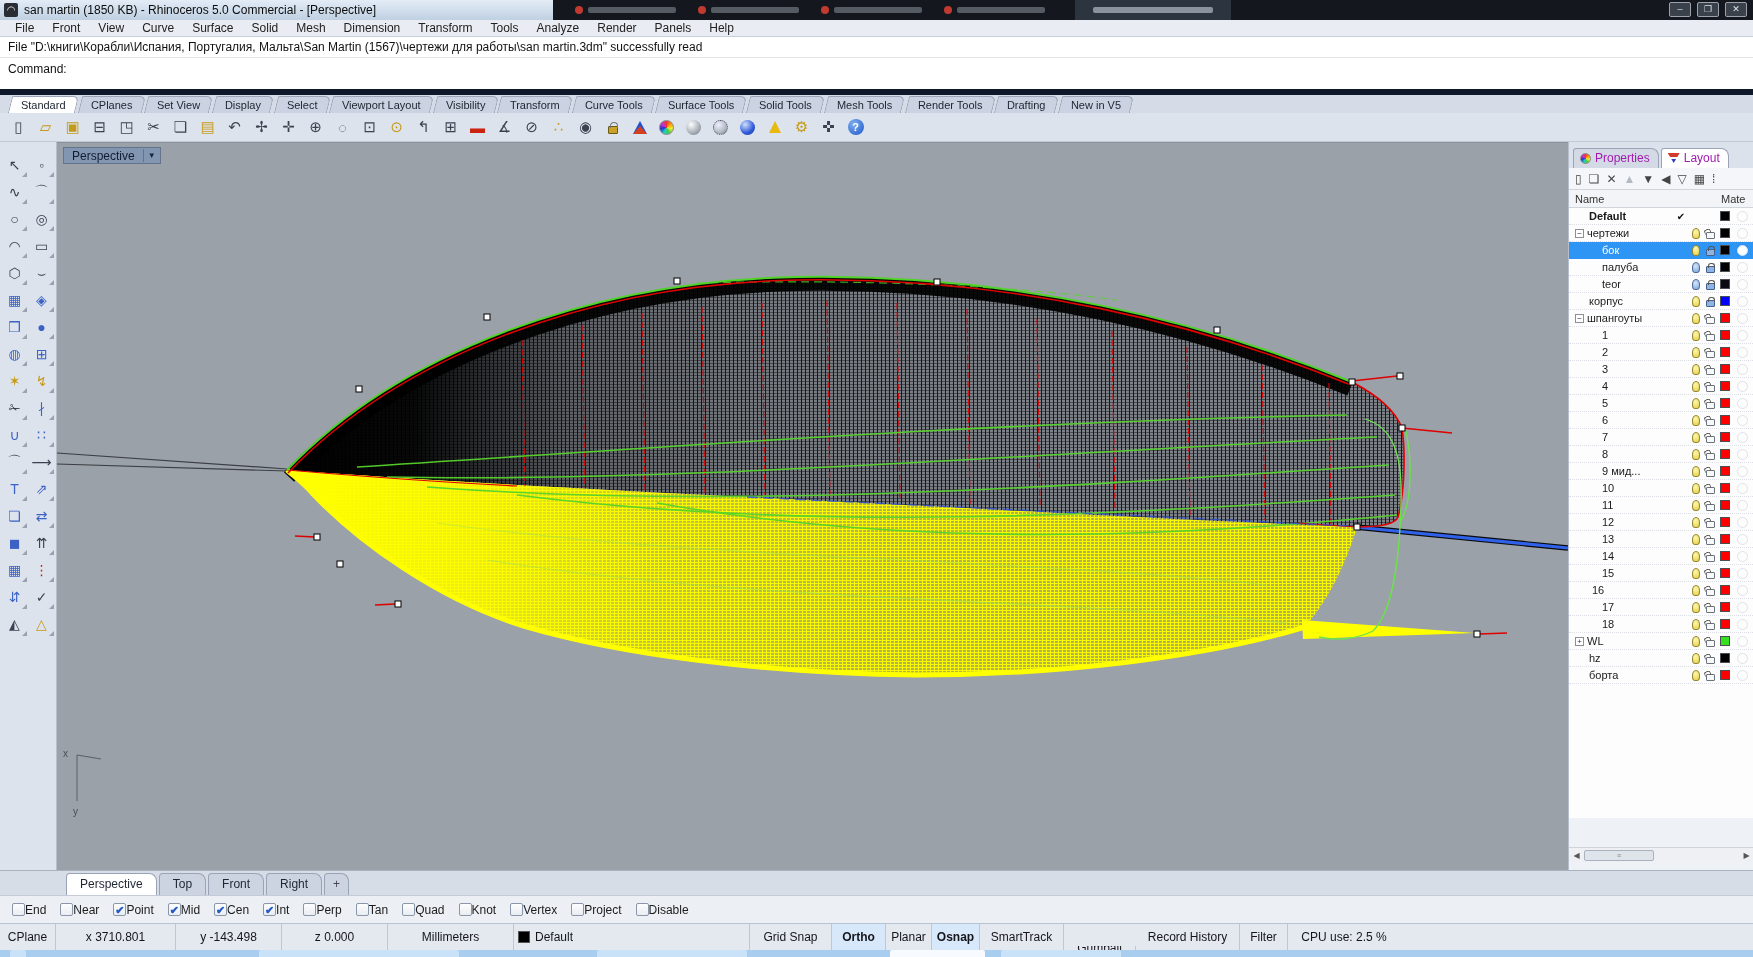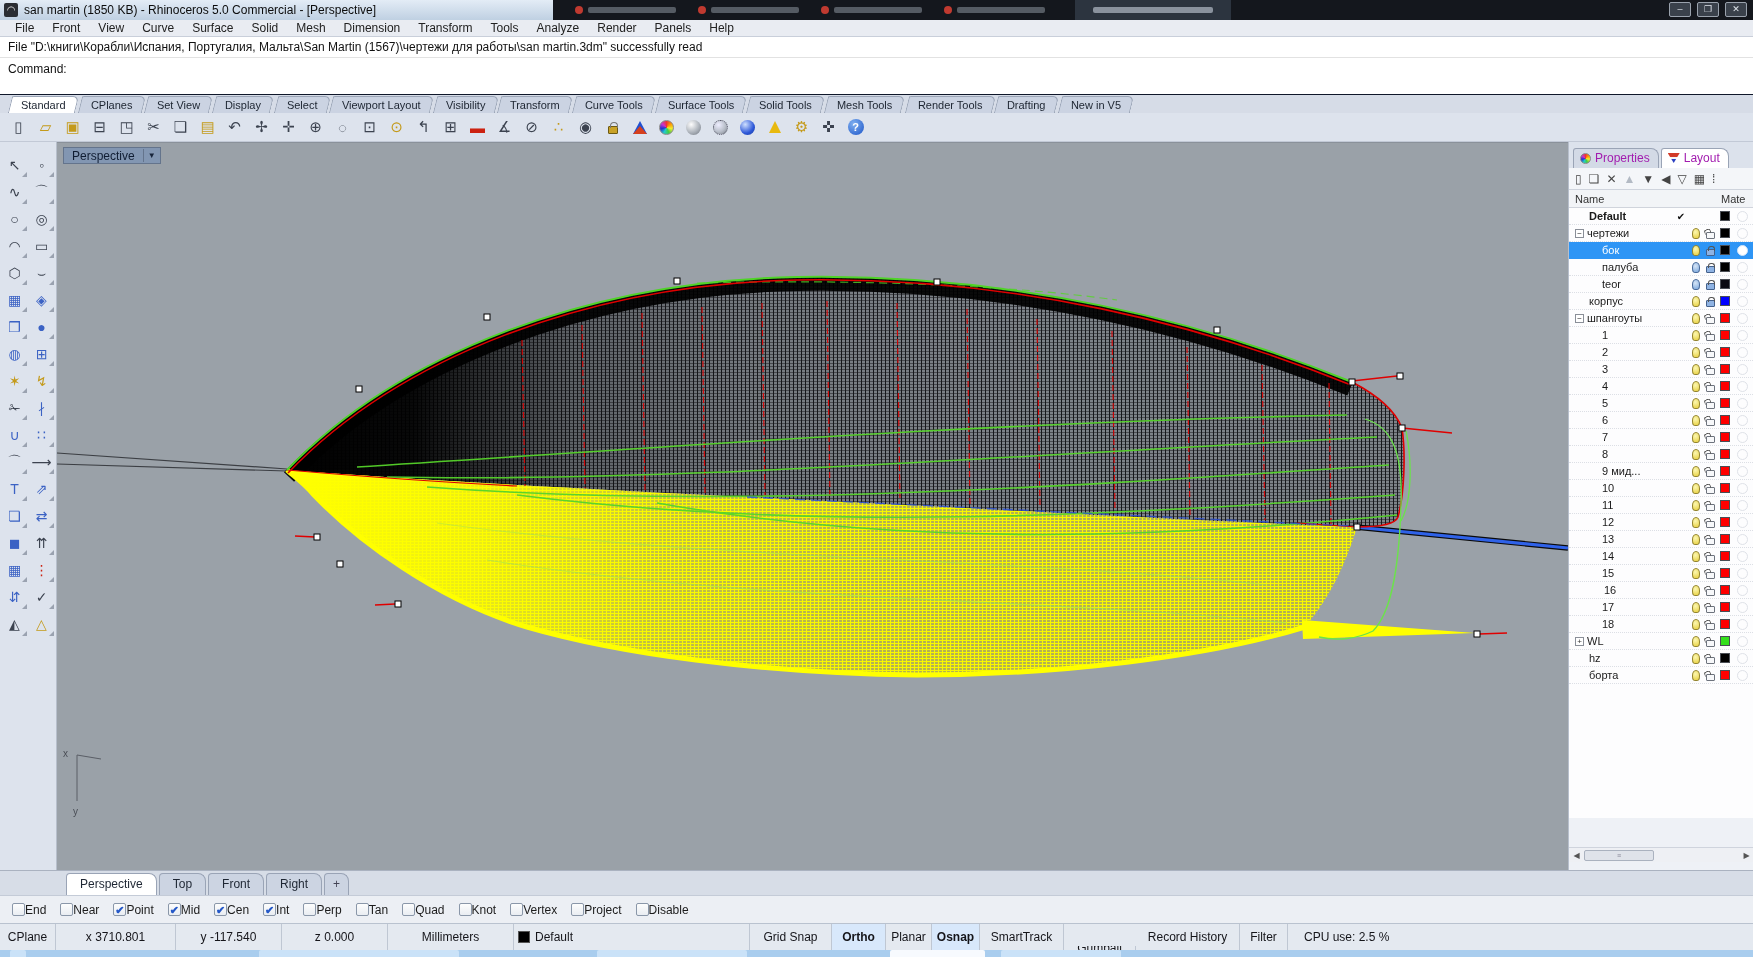--- a/index.html
+++ b/index.html
@@ -26,21 +26,21 @@
 
   
   #menubar { left:0; top:20px; width:1753px; height:17px; background:#e9ecf2;
     border-bottom:1px solid #c9cfda; display:flex; align-items:center; padding-left:6px; }
   .menu-item { padding:0 9px; font-size:12px; color:#222; }
 
   
   #cmd-history { left:0; top:37px; width:1753px; height:21px; background:#fff;
     border-bottom:1px solid #e2e2e2; line-height:20px; padding-left:8px; font-size:12px; }
   #cmd-line { left:0; top:58px; width:1753px; height:37px; background:#fff;
-    border-bottom:1px solid #0f172a; padding:4px 0 0 8px; font-size:12px; }
+    border-bottom:6px solid #0f172a; padding:4px 0 0 8px; font-size:12px; }
 
   
   #tabrow { left:0; top:95px; width:1753px; height:18px; background:#d6dce7;
     display:flex; align-items:flex-end; padding-left:10px; }
   .ttab { height:17px; padding:0 10px; margin-right:3px; font-size:11px; line-height:16px;
     background:#cbd3e2; border:1px solid #9aa4b6; border-bottom:none;
     border-radius:2px 6px 0 0; transform:skewX(-14deg); color:#1c2430; }
   .ttab > span { display:inline-block; transform:skewX(14deg); }
   .ttab.active { background:#fff; font-weight:normal; }
 
@@ -169,21 +169,21 @@
     white-space:nowrap; overflow:hidden; }
   .scell.active { background:#d8e8fb; font-weight:bold; }
   .scell .chipbox { width:12px; height:12px; background:#000; border:1px solid #555; }
   .scell:nth-child(1){width:56px;} .scell:nth-child(2){width:120px;}
   .scell:nth-child(3){width:106px;} .scell:nth-child(4){width:106px;}
   .scell:nth-child(5){width:126px;} .scell:nth-child(6){width:236px; justify-content:flex-start;}
   .scell:nth-child(7){width:82px;} .scell:nth-child(8){width:54px;}
   .scell:nth-child(9){width:46px;} .scell:nth-child(10){width:48px;}
   .scell:nth-child(11){width:84px;} .scell:nth-child(12){width:72px;margin-top:22px;}
   .scell:nth-child(13){width:104px;} .scell:nth-child(14){width:48px;}
-  .scell:nth-child(15){width:112px; border-right:none; justify-content:flex-start;margin-left:12px;}
+  .scell:nth-child(15){width:112px; border-right:none; justify-content:center;}
   #status-fill { flex:1; }
 
   
   #taskbar { left:0; top:950px; width:1753px; height:7px;
     background:linear-gradient(#badbf6,#8fbcе8); background-color:#a9cdee; display:flex; gap:8px; }
   .tk { height:7px; border-radius:2px 2px 0 0; background:#cde4f8; opacity:.9; }
 </style>
 </head>
 <body>
 
@@ -986,21 +986,21 @@
         <span class="cell c-lock">
           <span class="lock open"></span>
         </span>
         <span class="cell c-sw">
           <span class="swatch" style="background: rgb(255, 0, 0);"></span>
         </span>
         <span class="cell c-mat">
           <span class="mat"></span>
         </span>
       </div>
-      <div class="lrow" style="padding-left: 21px;">
+      <div class="lrow" style="padding-left: 9px;">
         <span class="spacer"></span>
         <span class="lname">16</span>
         <span class="cell c-cur"></span>
         <span class="cell c-bulb">
           <span class="bulb"></span>
         </span>
         <span class="cell c-lock">
           <span class="lock open"></span>
         </span>
         <span class="cell c-sw">
@@ -1167,21 +1167,21 @@
   </div>
 
 <div id="statusbar" class="abs">
     <div class="scell">
       <span>CPlane</span>
     </div>
     <div class="scell">
       <span>x 3710.801</span>
     </div>
     <div class="scell">
-      <span>y -117.540</span>
+      <span>y -143.498</span>
     </div>
     <div class="scell">
       <span>z 0.000</span>
     </div>
     <div class="scell">
       <span>Millimeters</span>
     </div>
     <div class="scell">
       <span class="chipbox" style="background: rgb(0, 0, 0);"></span>
       <span>Default</span>

